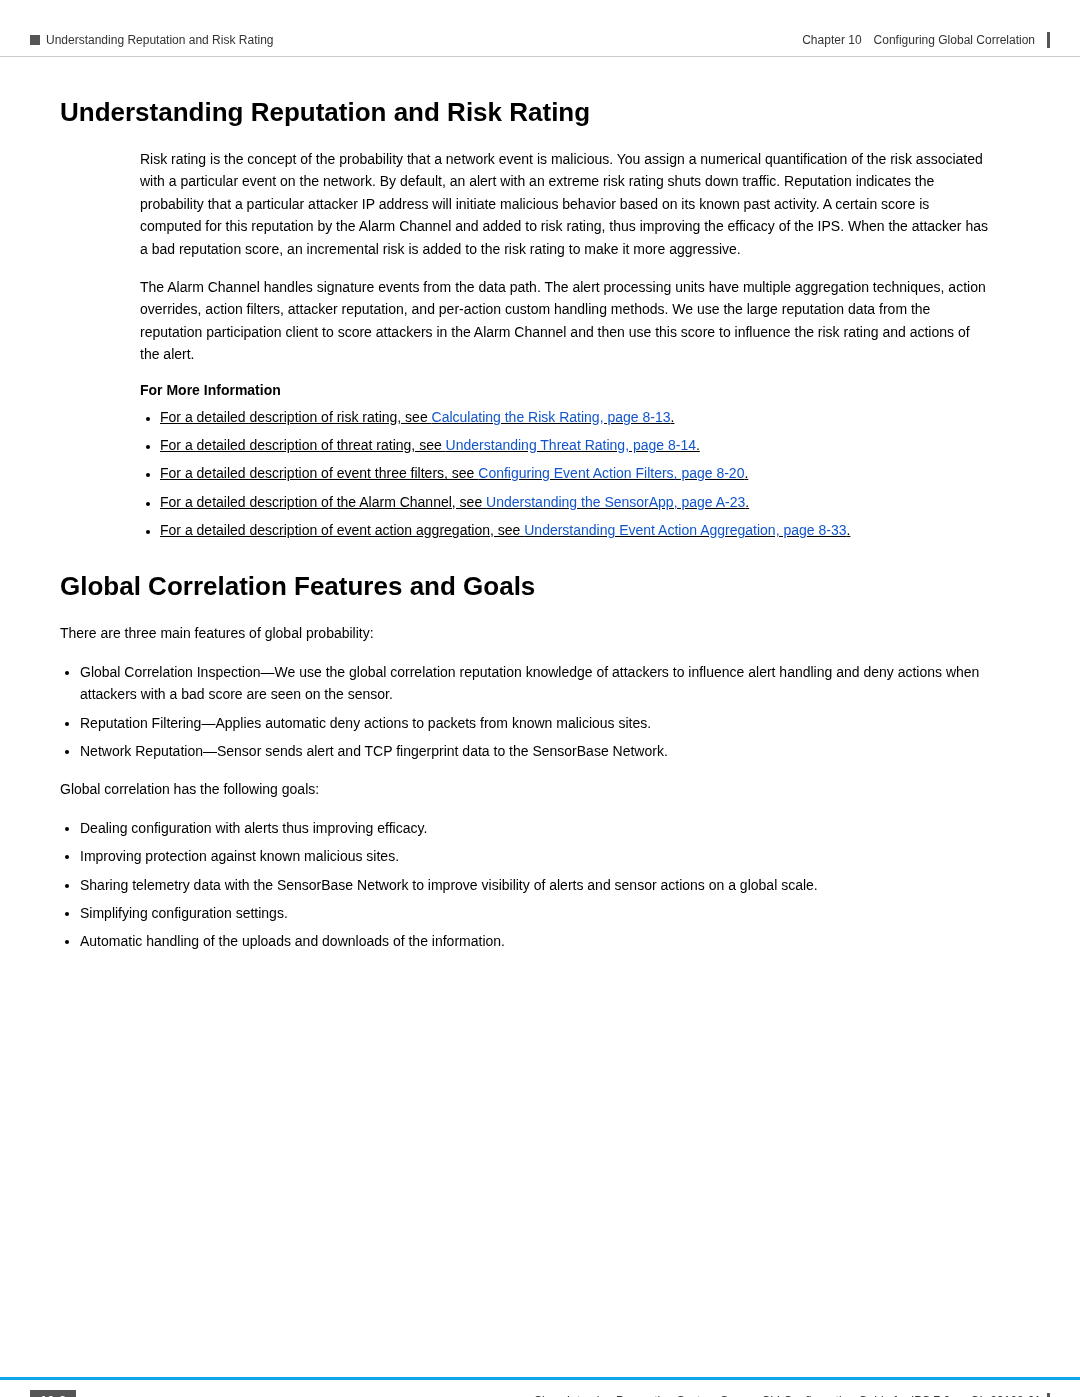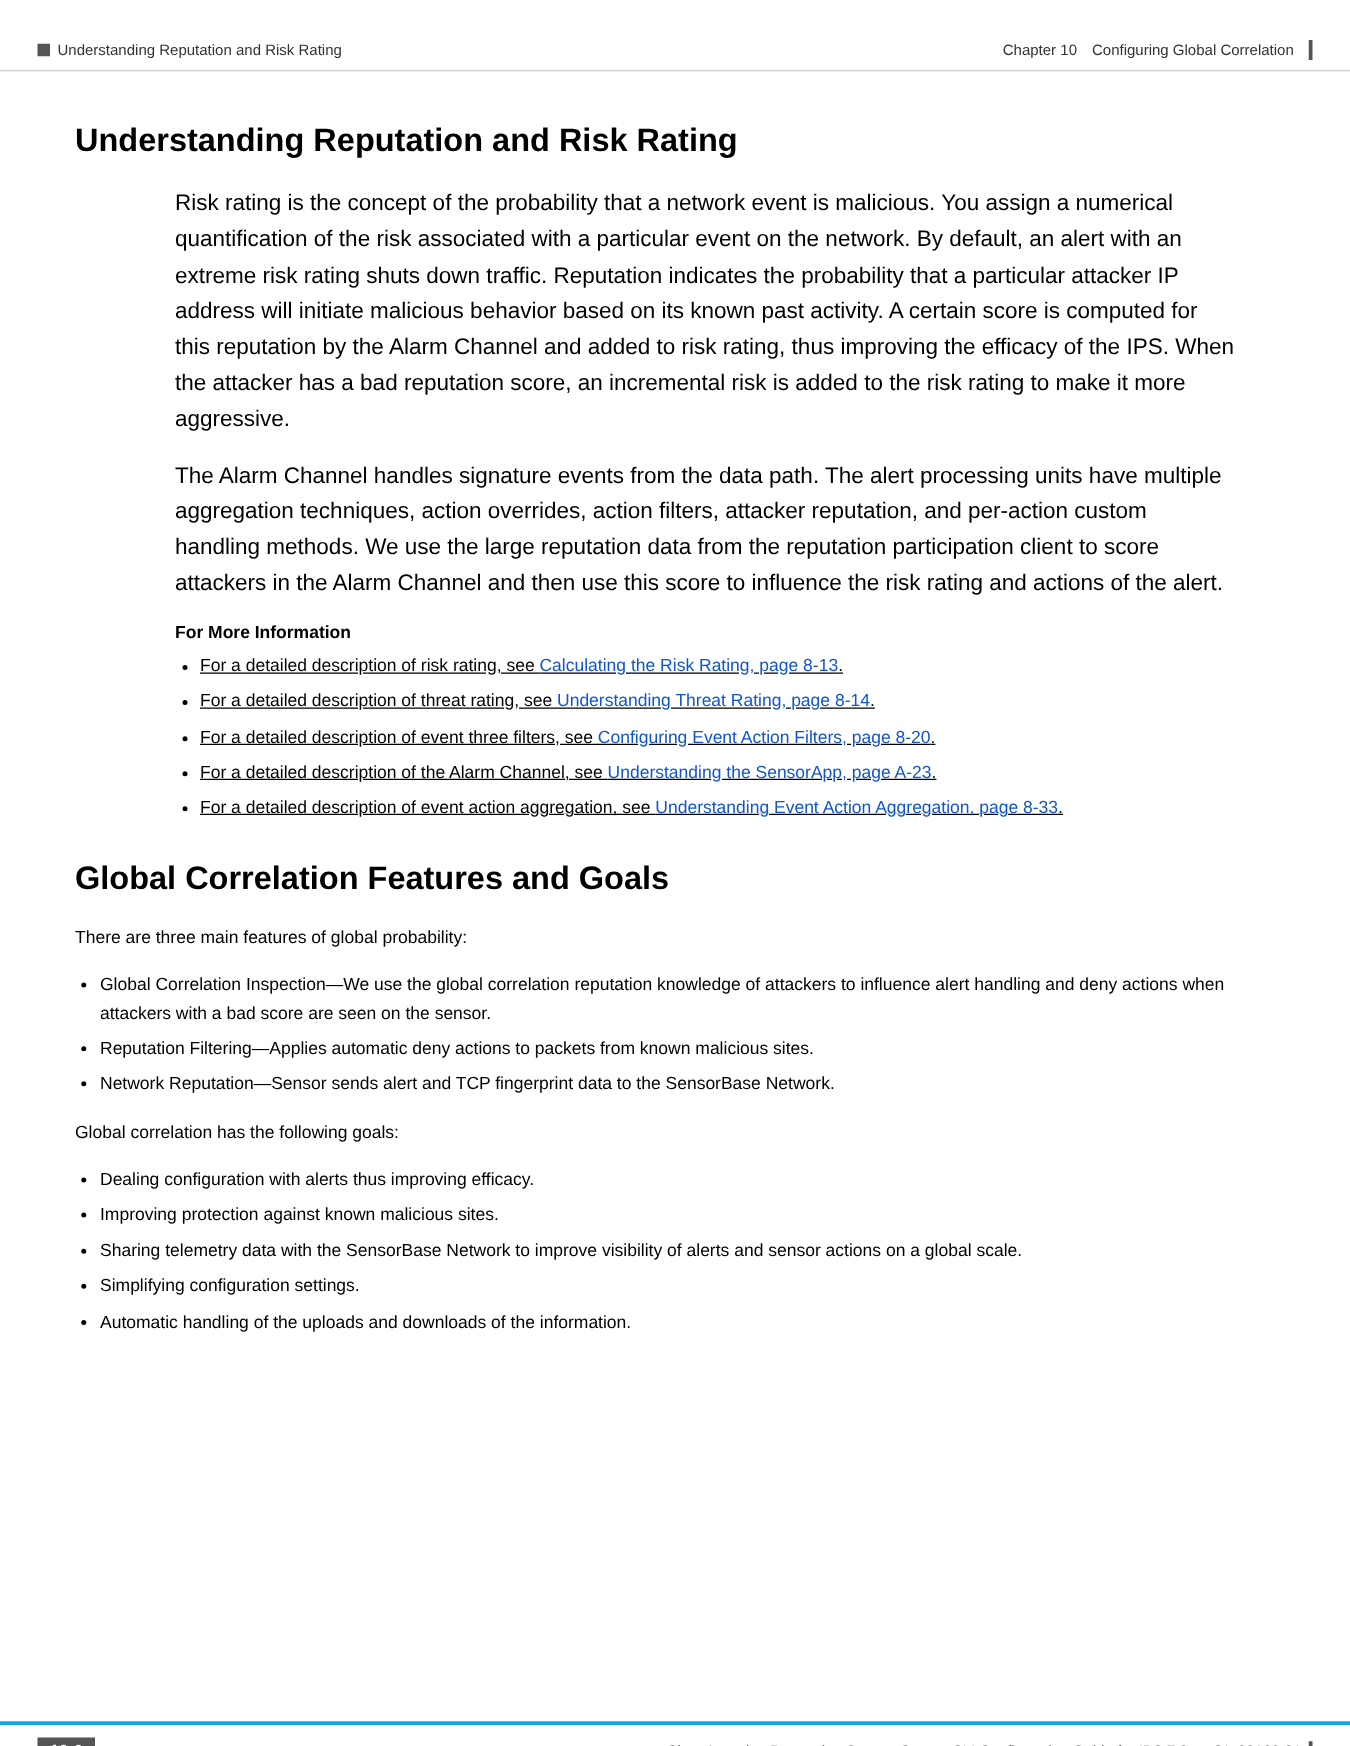--- a/index.html
+++ b/index.html
@@ -67,21 +67,21 @@
     
     .section-heading {
       font-size: 26px;
       font-weight: bold;
       color: #000;
       margin-bottom: 20px;
       font-family: Arial, Helvetica, sans-serif;
     }
     
     .body-paragraph {
-      font-size: 18px;
+      font-size: 14px;
       line-height: 1.6;
       color: #000;
       margin-bottom: 16px;
       margin-left: 80px;
       margin-right: 30px;
     }
     
     .for-more-info {
       margin-left: 80px;
       margin-right: 30px;

